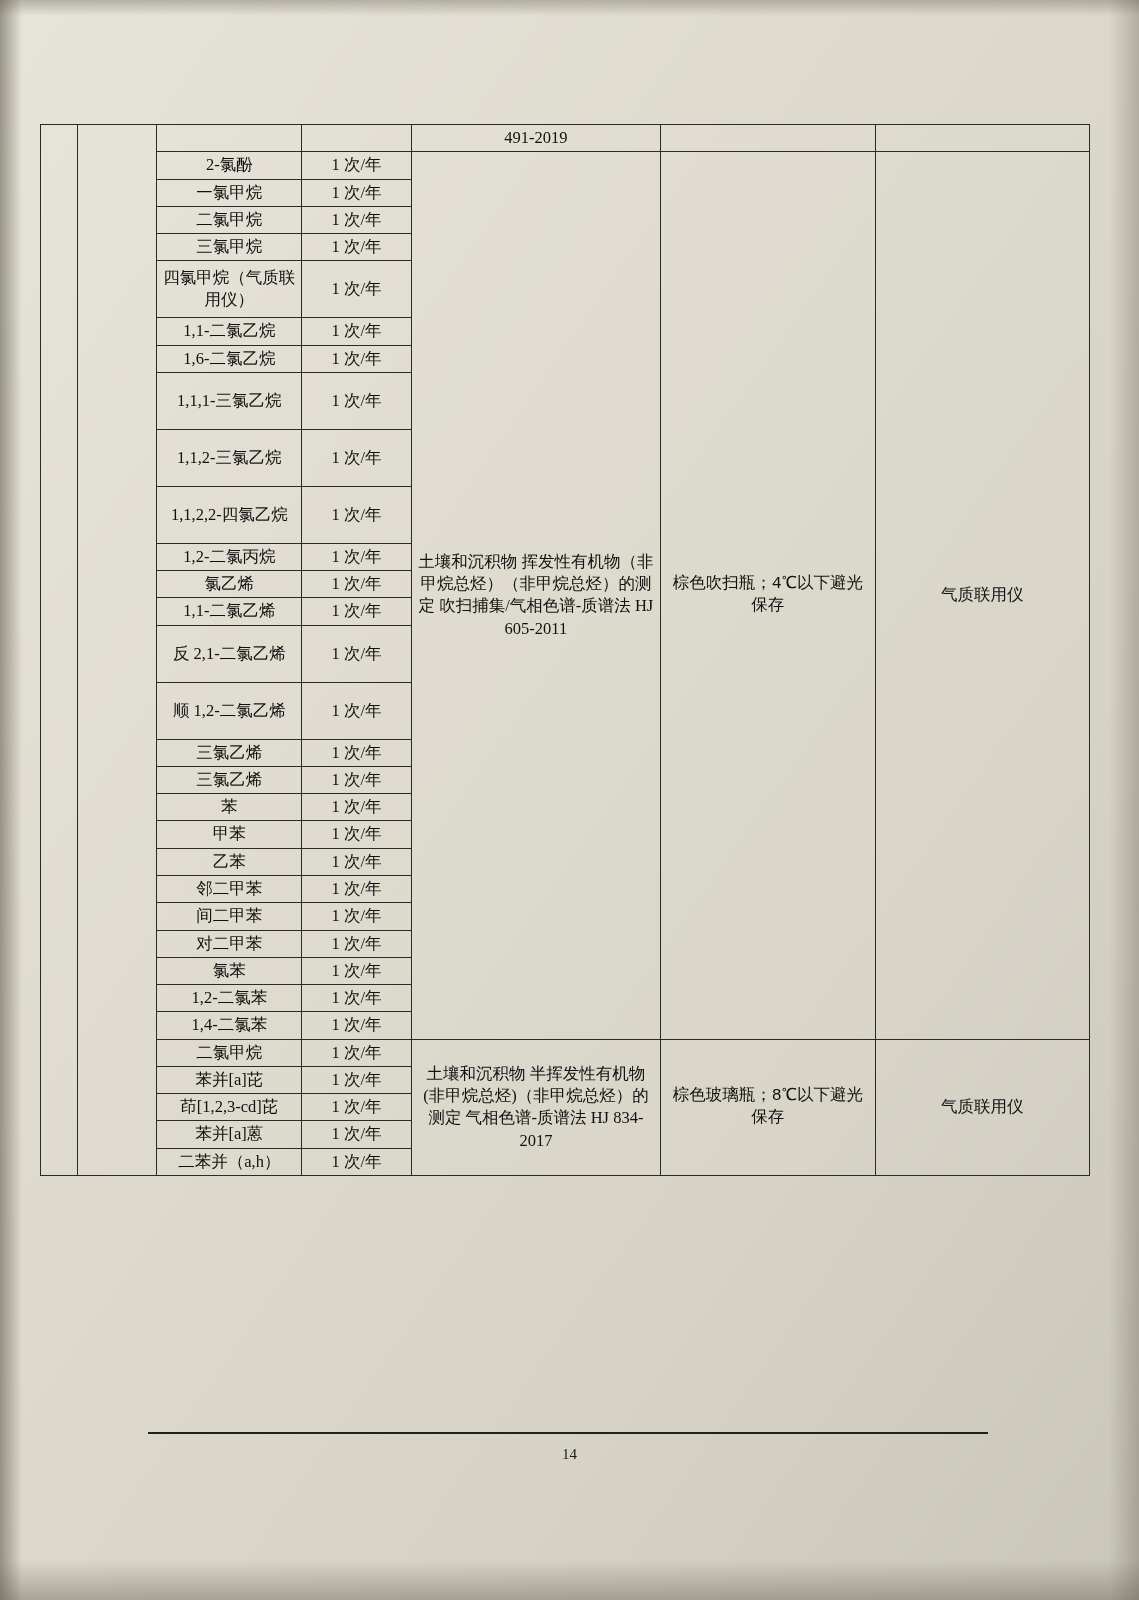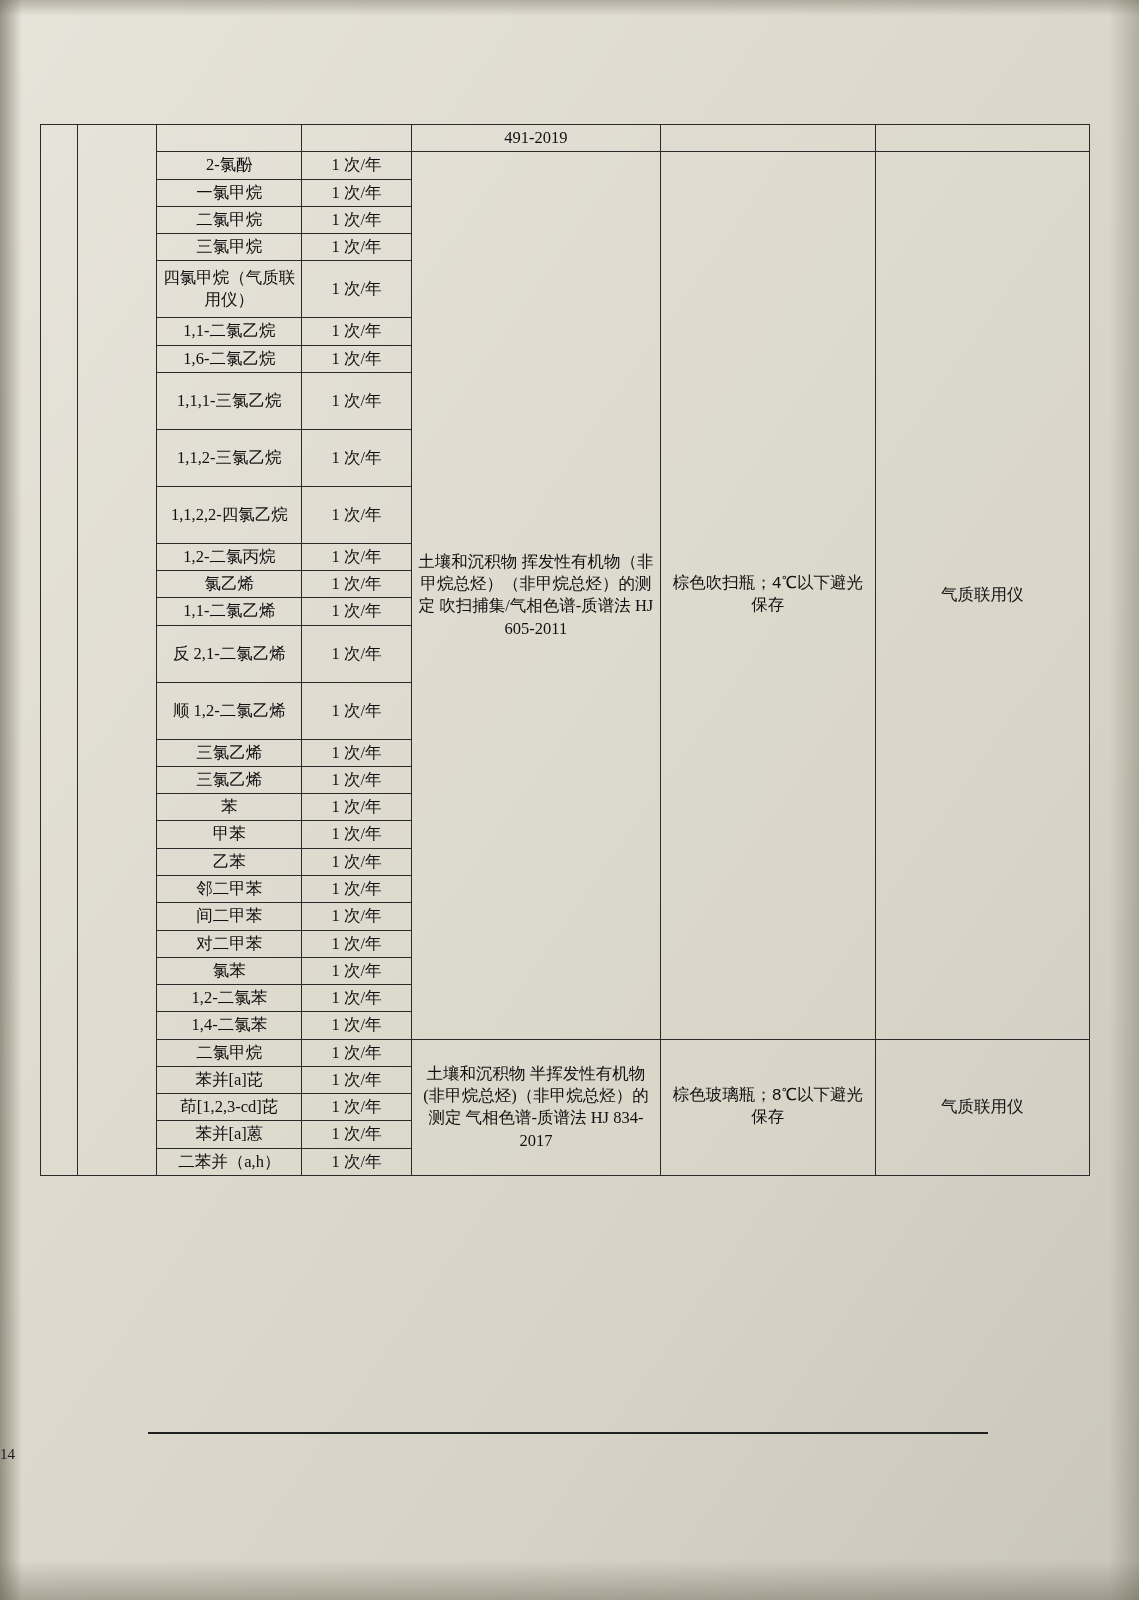--- a/index.html
+++ b/index.html
@@ -92,20 +92,21 @@
     top: 1432px;
     width: 840px;
     height: 2px;
     background: #20201e;
   }
   .page-number {
     position: absolute;
     left: 0;
     top: 1446px;
     width: 1139px;
+    text-align: center;
     font-size: 15px;
     color: #1a1a1a;
     font-family: "Liberation Serif", serif;
   }
   .tall-row td { height: 52px; }
 </style>
 </head>
 <body>
 
 <div class="page">

